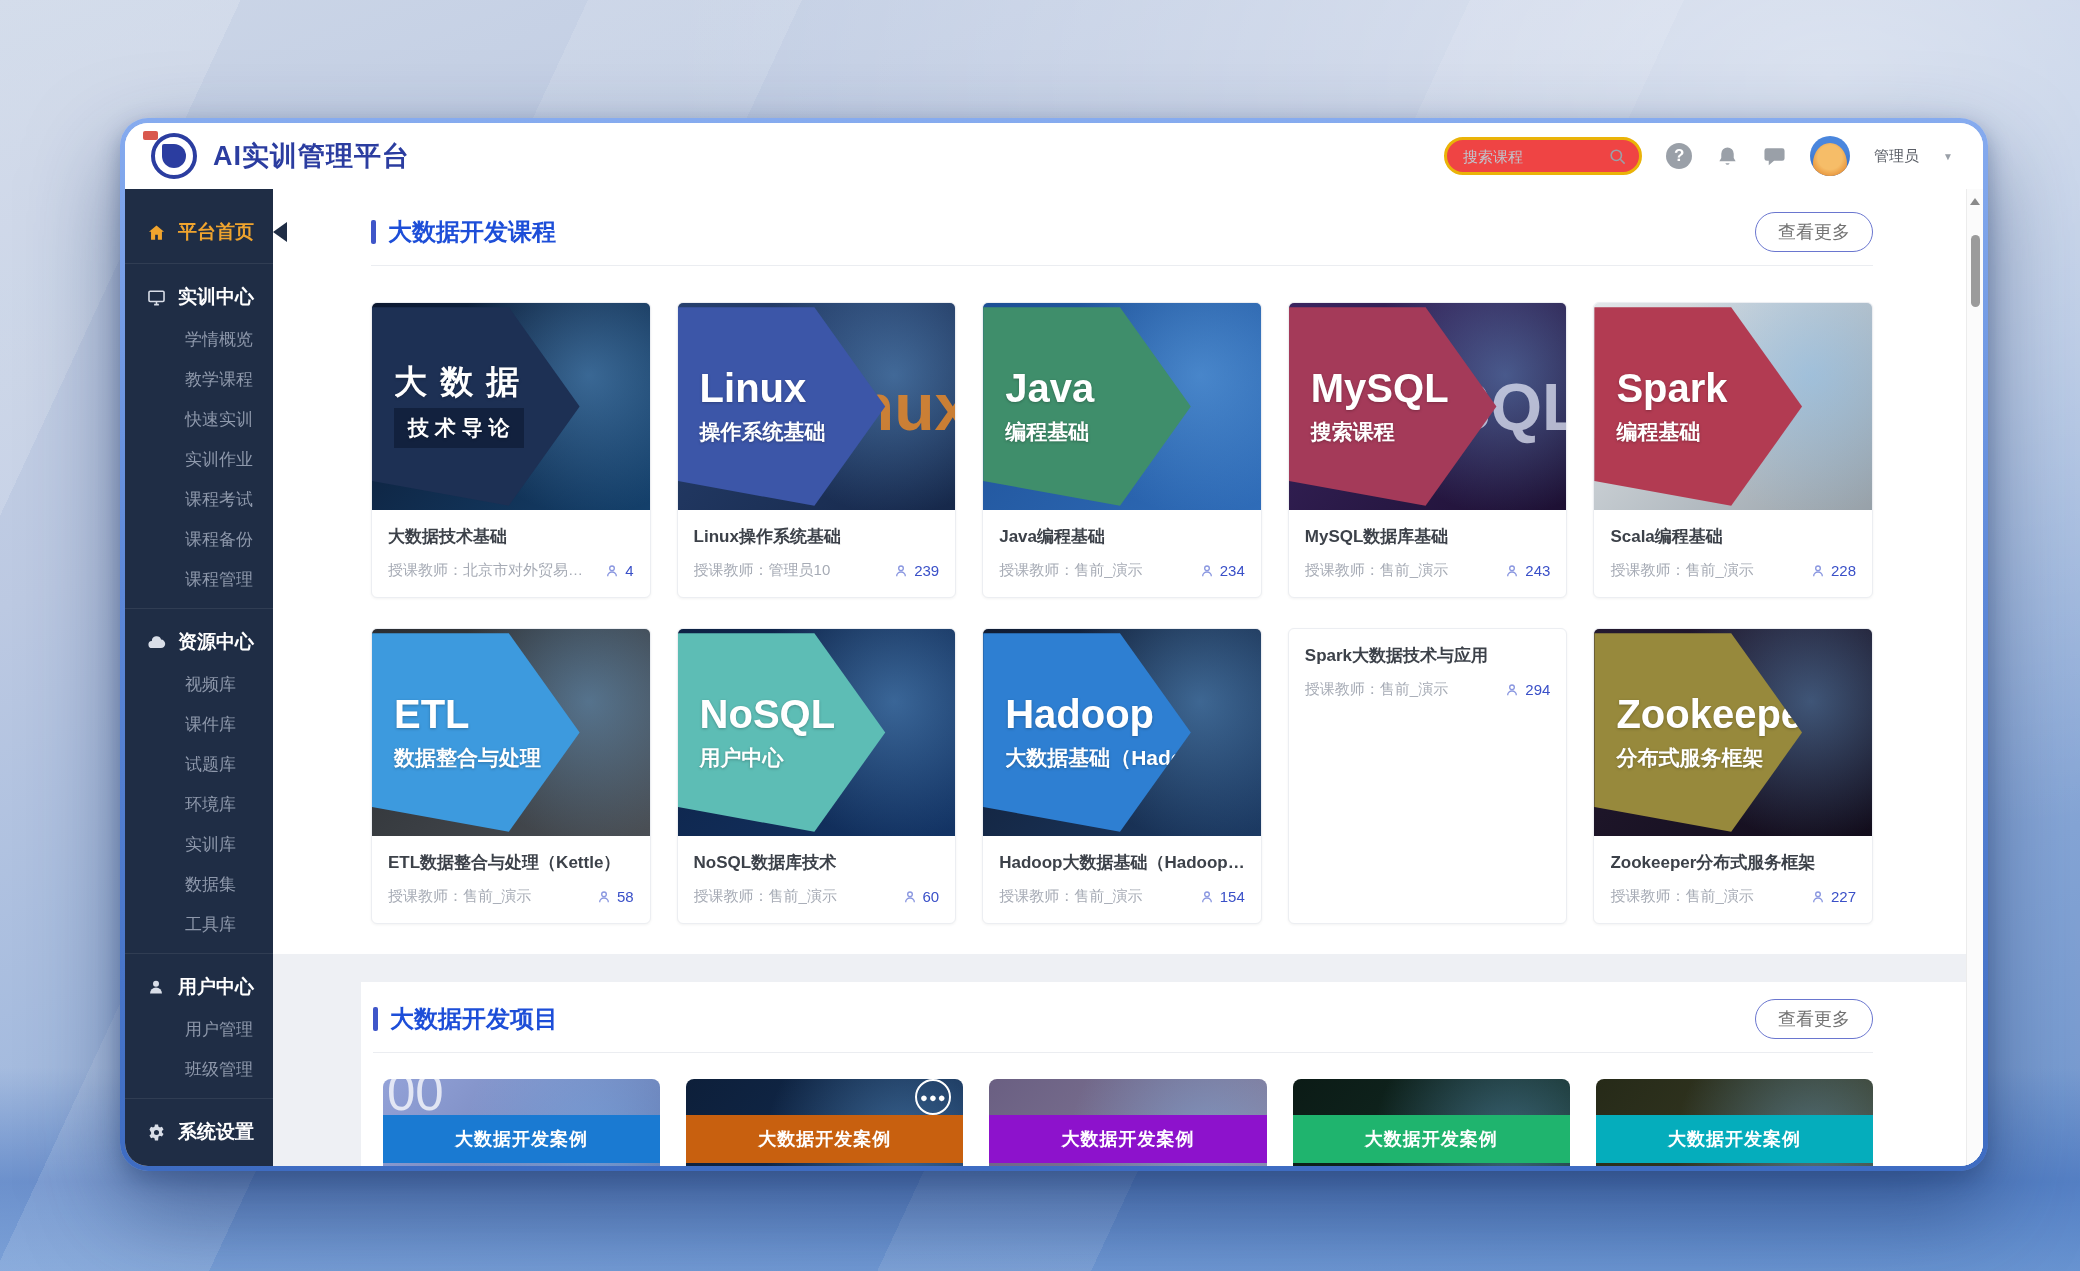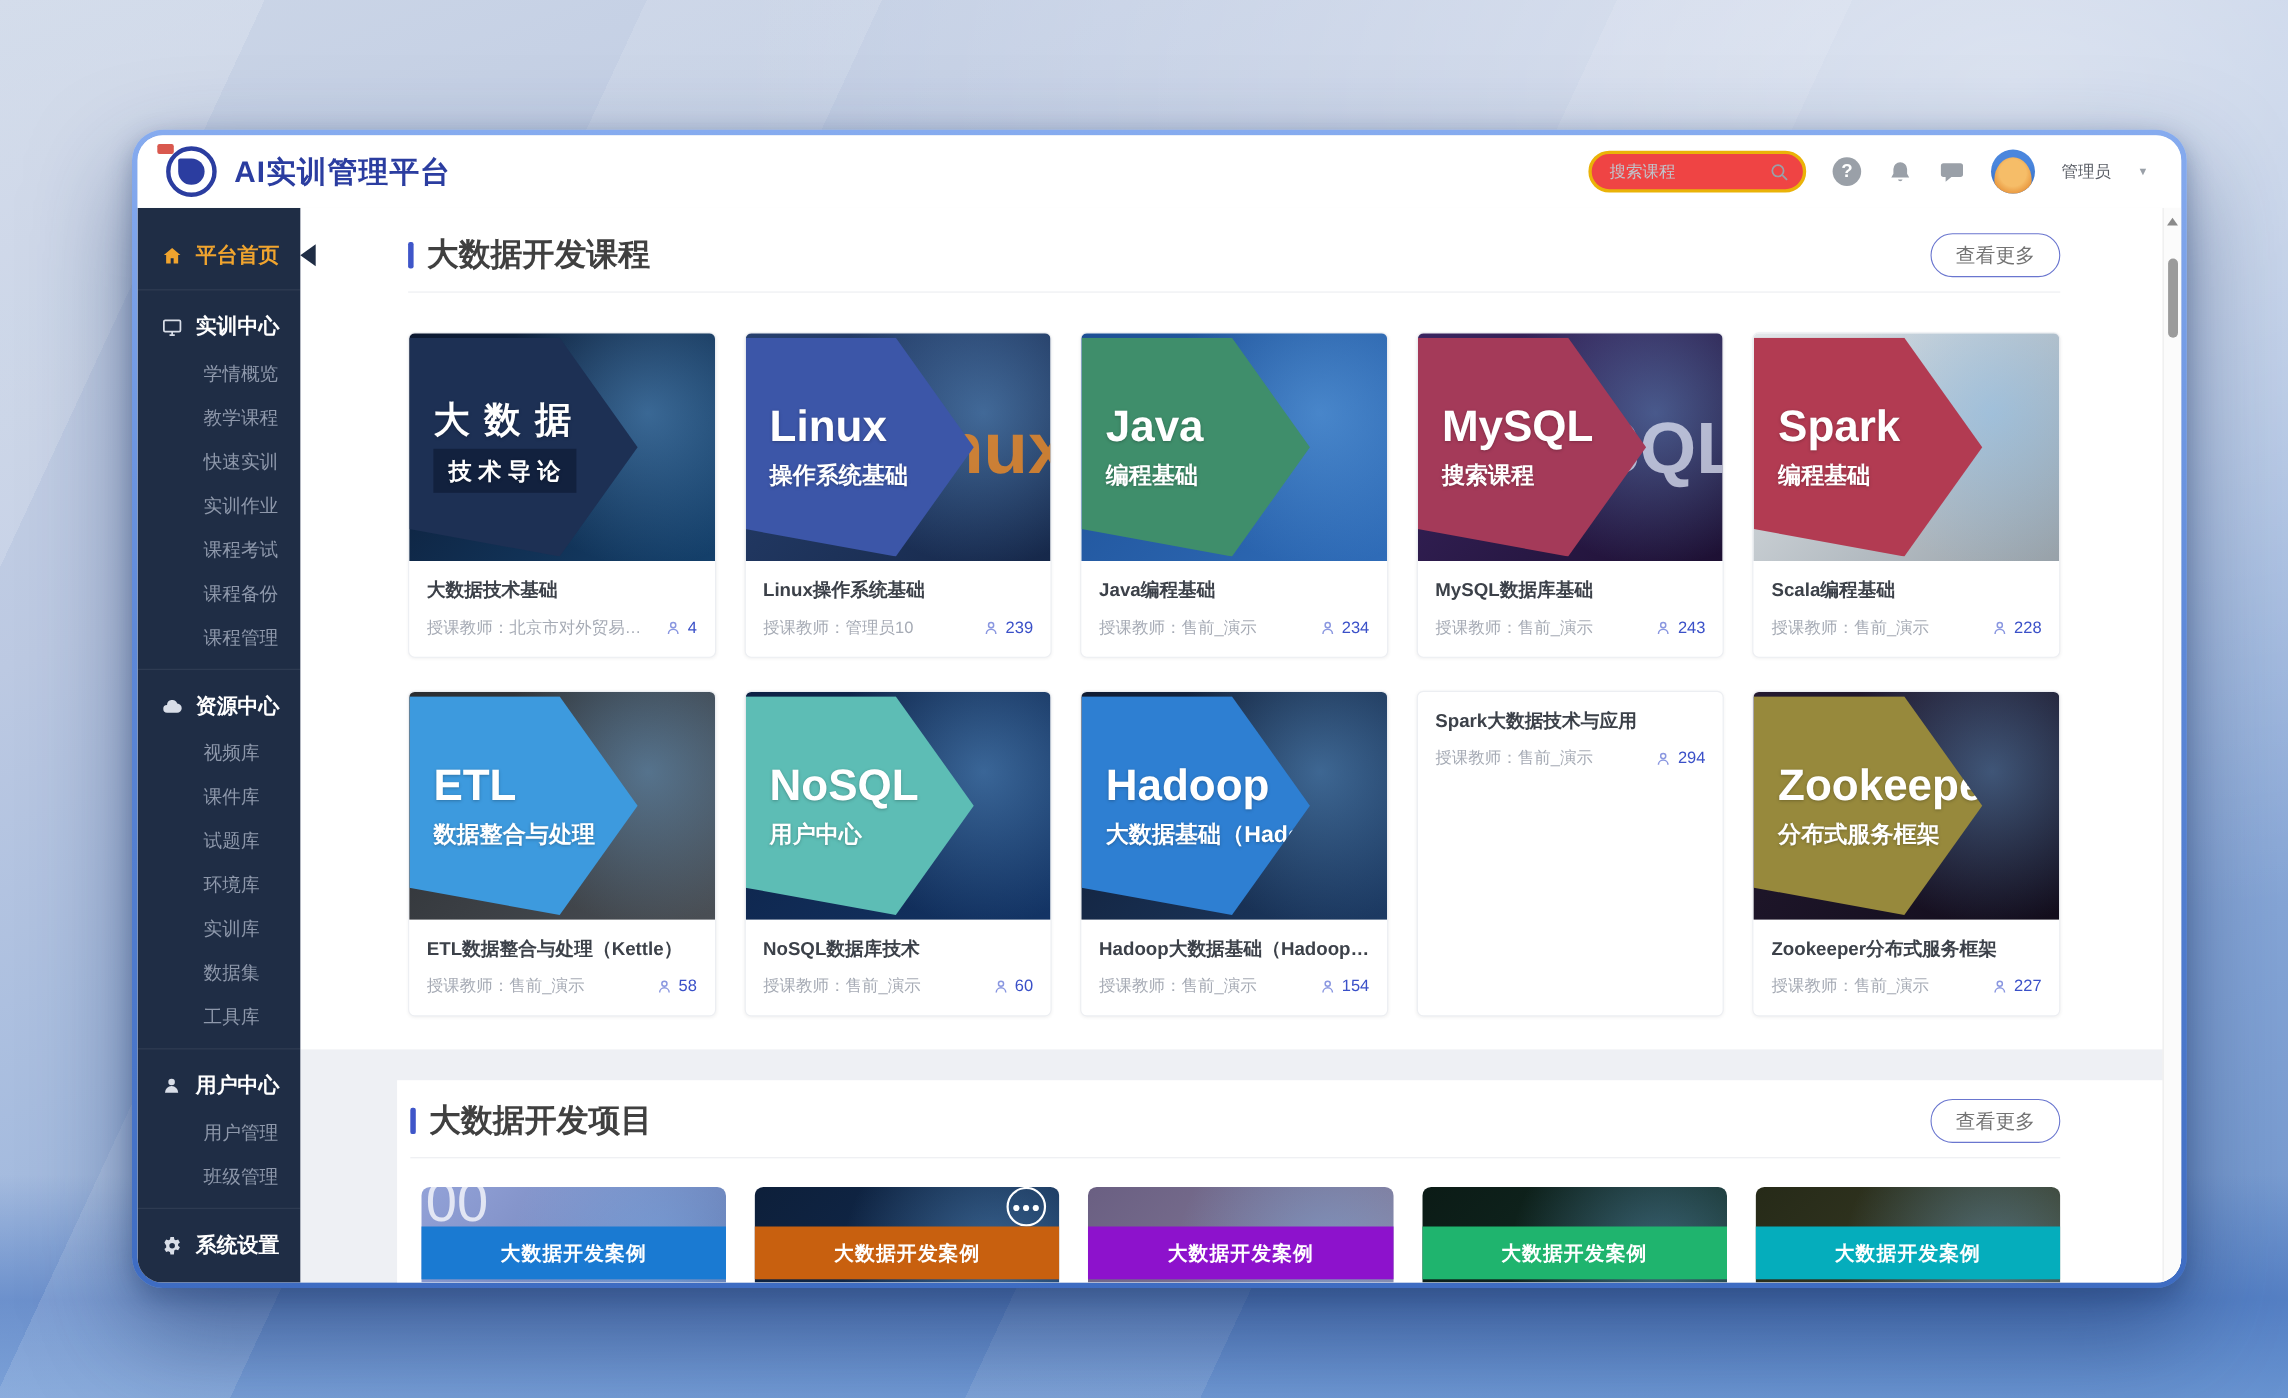--- a/index.html
+++ b/index.html
@@ -54,21 +54,21 @@
   .group-head.active-home::after { content: ''; position: absolute; right: -14px; top: 50%; transform: translateY(-50%); border: 10px solid transparent; border-left: 0; border-right: 14px solid #1f2d45; }
   .s-icon { display: flex; align-items: center; width: 20px; flex: none; }
   .side-sub { padding-left: 60px; height: 40px; line-height: 40px; color: #8e98ab; font-size: 17px; cursor: pointer; white-space: nowrap; }
 
   .main { flex: 1; min-width: 0; position: relative; display: flex; flex-direction: column; background: #eef0f4; overflow: hidden; }
 
   .panel { background: #fff; }
   .panel-courses { flex: none; padding: 26px 110px 30px 98px; }
   .sec-head { display: flex; align-items: center; gap: 12px; height: 34px; }
   .sec-bar { width: 5px; height: 24px; background: #3f56c9; border-radius: 2px; flex: none; }
-  .sec-title { font-size: 29px; color: #404040; font-weight: 600; }
+  .sec-title { font-size: 24px; color: #1d4ed8; font-weight: 600; }
   .more-btn { margin-left: auto; padding: 7px 22px; font-size: 18px; color: #737373; border: 1px solid #6a76cf; border-radius: 999px; background: #fff; cursor: pointer; font-family: inherit; }
   .sec-divider { height: 1px; background: #ebedf1; margin-top: 16px; }
 
   .card-grid { display: grid; grid-template-columns: repeat(5, 1fr); gap: 30px 26px; margin-top: 36px; }
   .course-card { border: 1px solid #eceef2; border-radius: 6px; overflow: hidden; background: #fff; box-shadow: 0 1px 3px rgba(0,0,0,.05); cursor: pointer; }
   .cover { height: 207px; position: relative; overflow: hidden; }
   .glow { position: absolute; inset: 0; background: radial-gradient(circle at 78% 35%, rgba(125,195,255,.38), transparent 55%); }
   .arrow { position: absolute; left: 0; top: 0; bottom: 0; width: 88%; clip-path: polygon(0 2%, 56% 2%, 85% 50%, 56% 98%, 0 86%); display: flex; flex-direction: column; justify-content: center; gap: 10px; padding-left: 22px; }
   .cv1 { font-size: 40px; font-weight: 800; color: #fff; white-space: nowrap; line-height: 1; text-shadow: 0 1px 3px rgba(0,0,0,.25); }
   .cv1.cn { font-size: 33px; letter-spacing: 2px; }

